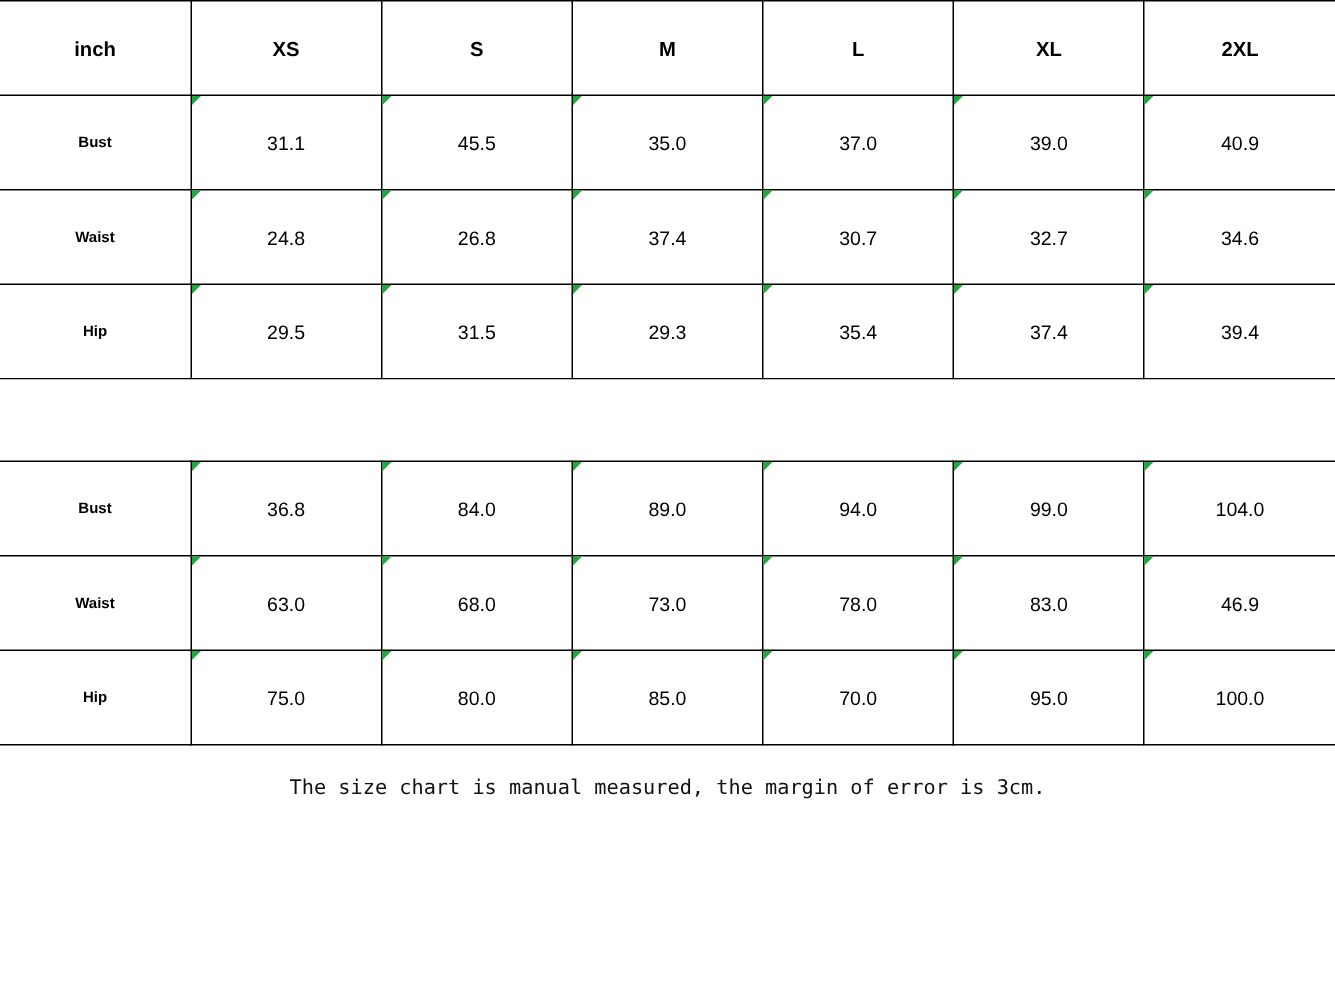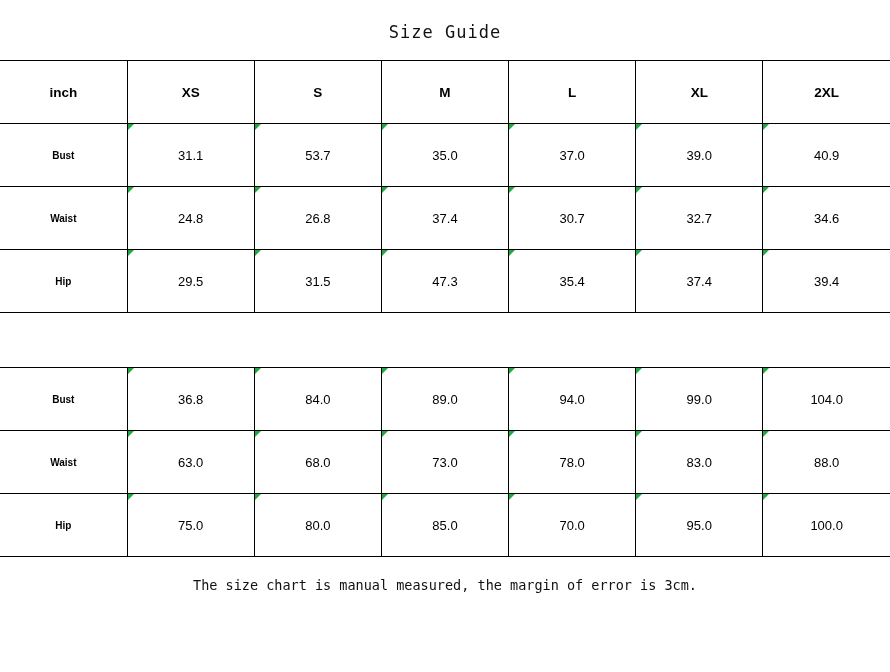--- a/index.html
+++ b/index.html
@@ -87,21 +87,20 @@
     color: #111;
   }
   col.lbl { width: 127px; }
   col.sz  { width: 127px; }
 </style>
 </head>
 <body>
 
 <div class="page">
 
-  <div class="title">Size Guide</div>
 
   <table class="size-table">
     <colgroup>
       <col class="lbl">
         <col class="sz">
         <col class="sz">
         <col class="sz">
         <col class="sz">
         <col class="sz">
         <col class="sz">
@@ -112,40 +111,40 @@
         <td>XS</td>
         <td>S</td>
         <td>M</td>
         <td>L</td>
         <td>XL</td>
         <td>2XL</td>
       </tr>
       <tr>
         <td class="rowlabel">Bust</td>
         <td class="mark">31.1</td>
-        <td class="mark">53.7</td>
+        <td class="mark">45.5</td>
         <td class="mark">35.0</td>
         <td class="mark">37.0</td>
         <td class="mark">39.0</td>
         <td class="mark">40.9</td>
       </tr>
       <tr>
         <td class="rowlabel">Waist</td>
         <td class="mark">24.8</td>
         <td class="mark">26.8</td>
         <td class="mark">37.4</td>
         <td class="mark">30.7</td>
         <td class="mark">32.7</td>
         <td class="mark">34.6</td>
       </tr>
       <tr>
         <td class="rowlabel">Hip</td>
         <td class="mark">29.5</td>
         <td class="mark">31.5</td>
-        <td class="mark">47.3</td>
+        <td class="mark">29.3</td>
         <td class="mark">35.4</td>
         <td class="mark">37.4</td>
         <td class="mark">39.4</td>
       </tr>
     </tbody>
   </table>
 
   <div class="gap"></div>
 
   <table class="size-table">
@@ -168,21 +167,21 @@
         <td class="mark">99.0</td>
         <td class="mark">104.0</td>
       </tr>
       <tr>
         <td class="rowlabel">Waist</td>
         <td class="mark">63.0</td>
         <td class="mark">68.0</td>
         <td class="mark">73.0</td>
         <td class="mark">78.0</td>
         <td class="mark">83.0</td>
-        <td class="mark">88.0</td>
+        <td class="mark">46.9</td>
       </tr>
       <tr>
         <td class="rowlabel">Hip</td>
         <td class="mark">75.0</td>
         <td class="mark">80.0</td>
         <td class="mark">85.0</td>
         <td class="mark">70.0</td>
         <td class="mark">95.0</td>
         <td class="mark">100.0</td>
       </tr>

